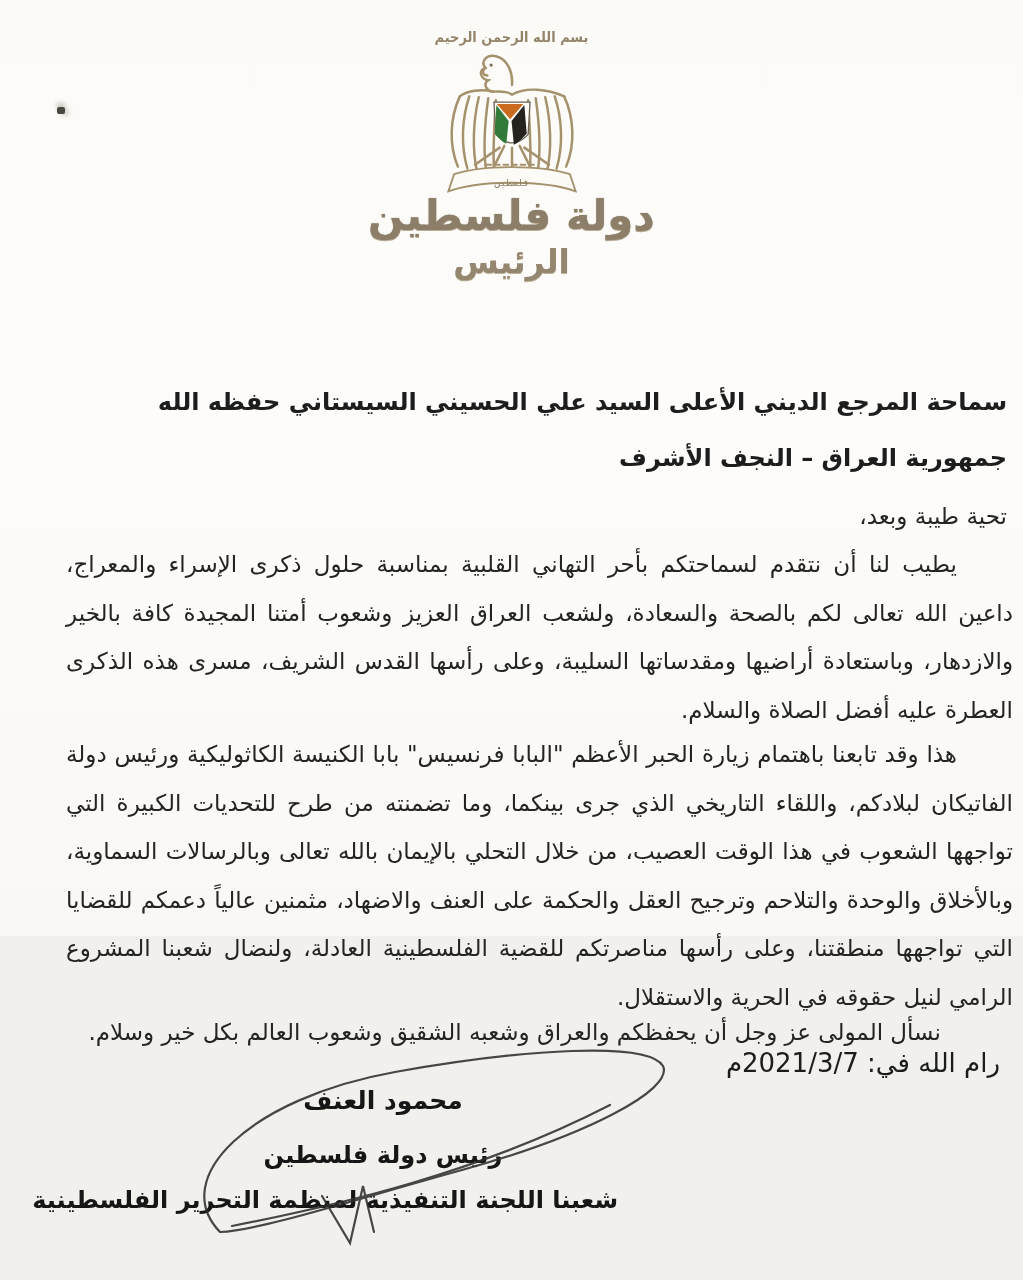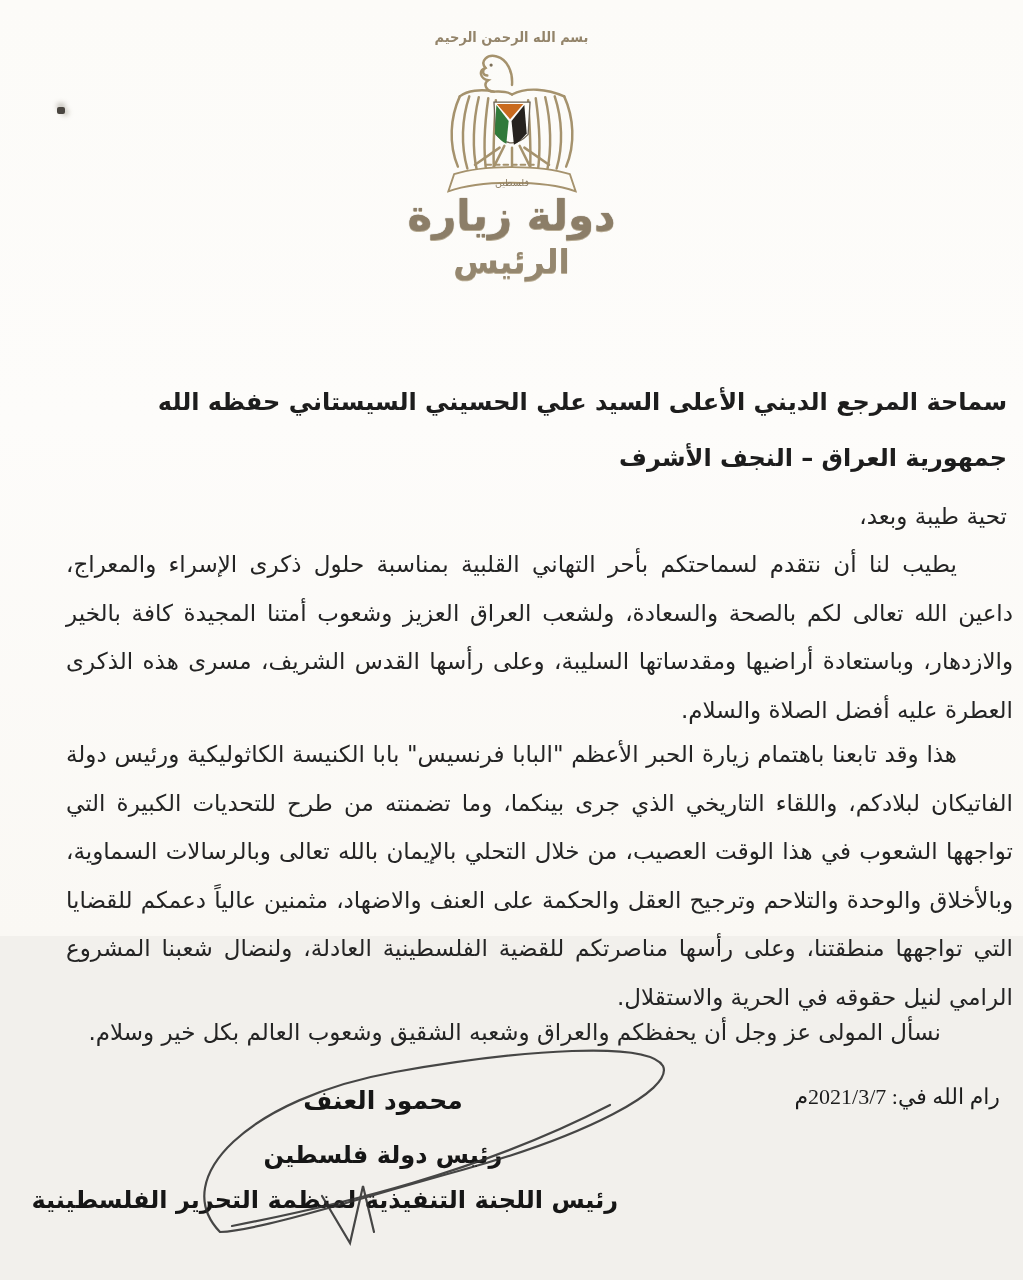--- a/index.html
+++ b/index.html
@@ -17,21 +17,21 @@
   .speck{
     position:absolute; left:57px; top:107px; width:8px; height:7px;
     background:#4a4640; border-radius:2px;
     box-shadow:0 -4px 5px rgba(130,124,110,.45), 4px 2px 4px rgba(150,143,125,.35);
   }
   .letterhead{ position:absolute; top:0; left:0; right:0; text-align:center; }
   .basmala{
     margin-top:30px; font-size:13px; font-weight:bold;
     color:#93846a; transform:scaleY(1.08);
   }
-  .emblem{ margin-top:2px; line-height:0; }
+  .emblem{ margin-top:2px; line-height:0;font-family:Liberation Mono, monospace; }
   .state-name{
     font-size:42px; font-weight:bold; line-height:1;
     color:var(--calligraphy-gray,#8c7e68);
     text-shadow:0 1px 0 #b9ad95, 0 0 1px #6e624e;
     margin-top:-2px;
   }
   .office{
     font-size:33px; font-weight:bold; line-height:1;
     color:#95876f; text-shadow:0 1px 0 #bcb098;
     margin-top:8px;
@@ -47,22 +47,22 @@
   }
   .para{
     position:absolute; right:10px; left:66px; margin:0;
     font-size:23px; line-height:48.5px;
     text-align:justify; text-justify:inter-word;
   }
   .para1{ top:540px; text-indent:56px; }
   .para2{ top:730px; text-indent:56px; }
   .closing{ top:1008px; text-indent:72px; text-align:right; }
   .dateline{
-    position:absolute; top:1084px; right:23px;
-    font-size:22px; color:#1c1c1c;font-family:Liberation Serif, serif;
+    position:absolute; top:1048px; right:23px;
+    font-size:26px; color:#1c1c1c;
   }
   .signature-block{
     position:absolute; top:1086px; left:148px; width:470px;
     text-align:center; font-weight:bold; color:#161616;
   }
   .sig-name{ font-size:25px; }
   .sig-title{ font-size:24px; margin-top:26px; }
   .sig-title2{ font-size:24px; margin-top:17px; white-space:nowrap; }
   .signature-ink{
     position:absolute; left:0; top:0; width:1023px; height:1280px;
@@ -108,41 +108,41 @@
           <path d="M98 61 L100.5 91 Q93 100 87 103 L84.5 78 Z" style="fill:var(--flag-black,#26221e)"></path>
           <path d="M68.5 61 L67 91 Q73 99 79 102 L81.5 78 Z" style="fill:var(--flag-green,#317a3a)"></path>
         </g>
         <circle cx="63" cy="19" r="1.7" style="fill:#7c6f58"></circle>
         <g>
           <path d="M24 134 C55 124 115 124 146 134 L152 152 C118 140 52 140 18 152 Z" style="fill:#fdfbf6;stroke:var(--emblem-tan,#a5926d);stroke-width:2"></path>
           <text x="85" y="146" text-anchor="middle" style="font-size:10px;fill:#8b7c63">فلسطين</text>
         </g>
       </svg>
     </div>
-    <div class="state-name">دولة زيارة</div>
+    <div class="state-name">دولة فلسطين</div>
     <div class="office">الرئيس</div>
   </header>
 
   <div class="recipient">
     <div>سماحة المرجع الديني الأعلى السيد علي الحسيني السيستاني حفظه الله</div>
     <div>جمهورية العراق – النجف الأشرف</div>
   </div>
 
   <div class="greeting">تحية طيبة وبعد،</div>
 
   <p class="para para1">يطيب لنا أن نتقدم لسماحتكم بأحر التهاني القلبية بمناسبة حلول ذكرى الإسراء والمعراج، داعين الله تعالى لكم بالصحة والسعادة، ولشعب العراق العزيز وشعوب أمتنا المجيدة كافة بالخير والازدهار، وباستعادة أراضيها ومقدساتها السليبة، وعلى رأسها القدس الشريف، مسرى هذه الذكرى العطرة عليه أفضل الصلاة والسلام.</p>
   <p class="para para2">هذا وقد تابعنا باهتمام زيارة الحبر الأعظم "البابا فرنسيس" بابا الكنيسة الكاثوليكية ورئيس دولة الفاتيكان لبلادكم، واللقاء التاريخي الذي جرى بينكما، وما تضمنته من طرح للتحديات الكبيرة التي تواجهها الشعوب في هذا الوقت العصيب، من خلال التحلي بالإيمان بالله تعالى وبالرسالات السماوية، وبالأخلاق والوحدة والتلاحم وترجيح العقل والحكمة على العنف والاضهاد، مثمنين عالياً دعمكم للقضايا التي تواجهها منطقتنا، وعلى رأسها مناصرتكم للقضية الفلسطينية العادلة، ولنضال شعبنا المشروع الرامي لنيل حقوقه في الحرية والاستقلال.</p>
   <p class="para closing">نسأل المولى عز وجل أن يحفظكم والعراق وشعبه الشقيق وشعوب العالم بكل خير وسلام.</p>
 
   <div class="dateline">رام الله في: 2021/3/7م</div>
 
   <div class="signature-block">
     <div class="sig-name">محمود العنف</div>
     <div class="sig-title">رئيس دولة فلسطين</div>
-    <div class="sig-title2">رئيس اللجنة التنفيذية لمنظمة التحرير الفلسطينية</div>
+    <div class="sig-title2">شعبنا اللجنة التنفيذية لمنظمة التحرير الفلسطينية</div>
   </div>
 
   <svg class="signature-ink" viewBox="0 0 1023 1280">
     <g style="stroke:#2f2f2f;fill:none" stroke-width="2.2" stroke-linecap="round" opacity="0.88">
       <path d="M220 1232 C168 1178 250 1098 395 1072 C525 1049 648 1041 663 1066 C674 1090 585 1136 462 1170 C360 1198 262 1230 220 1232 Z"></path>
       <path d="M232 1226 C340 1205 480 1172 610 1105"></path>
       <path d="M322 1196 L350 1243 L363 1186 L374 1232"></path>
     </g>
   </svg>
 

